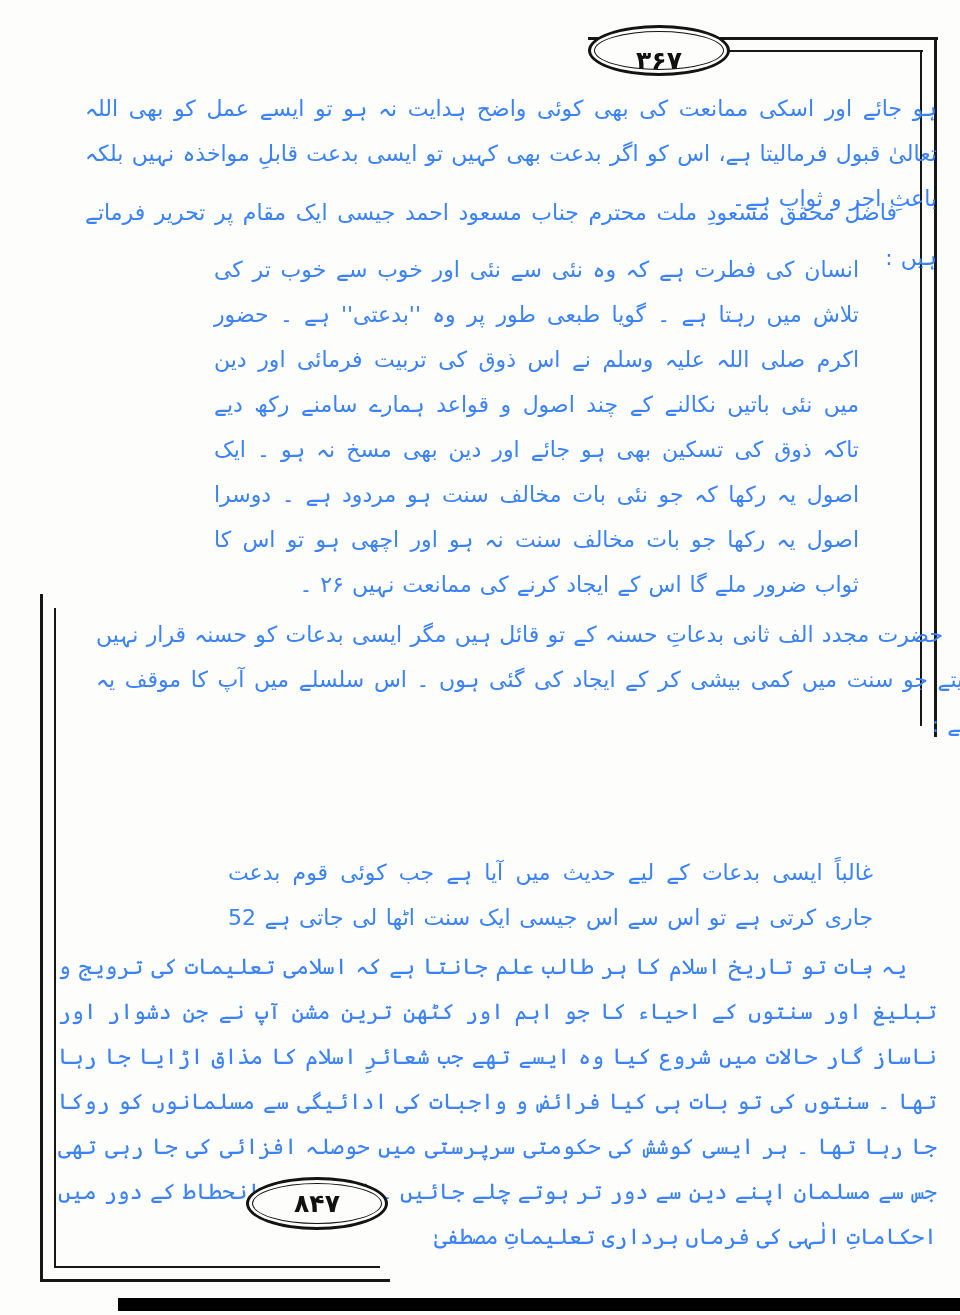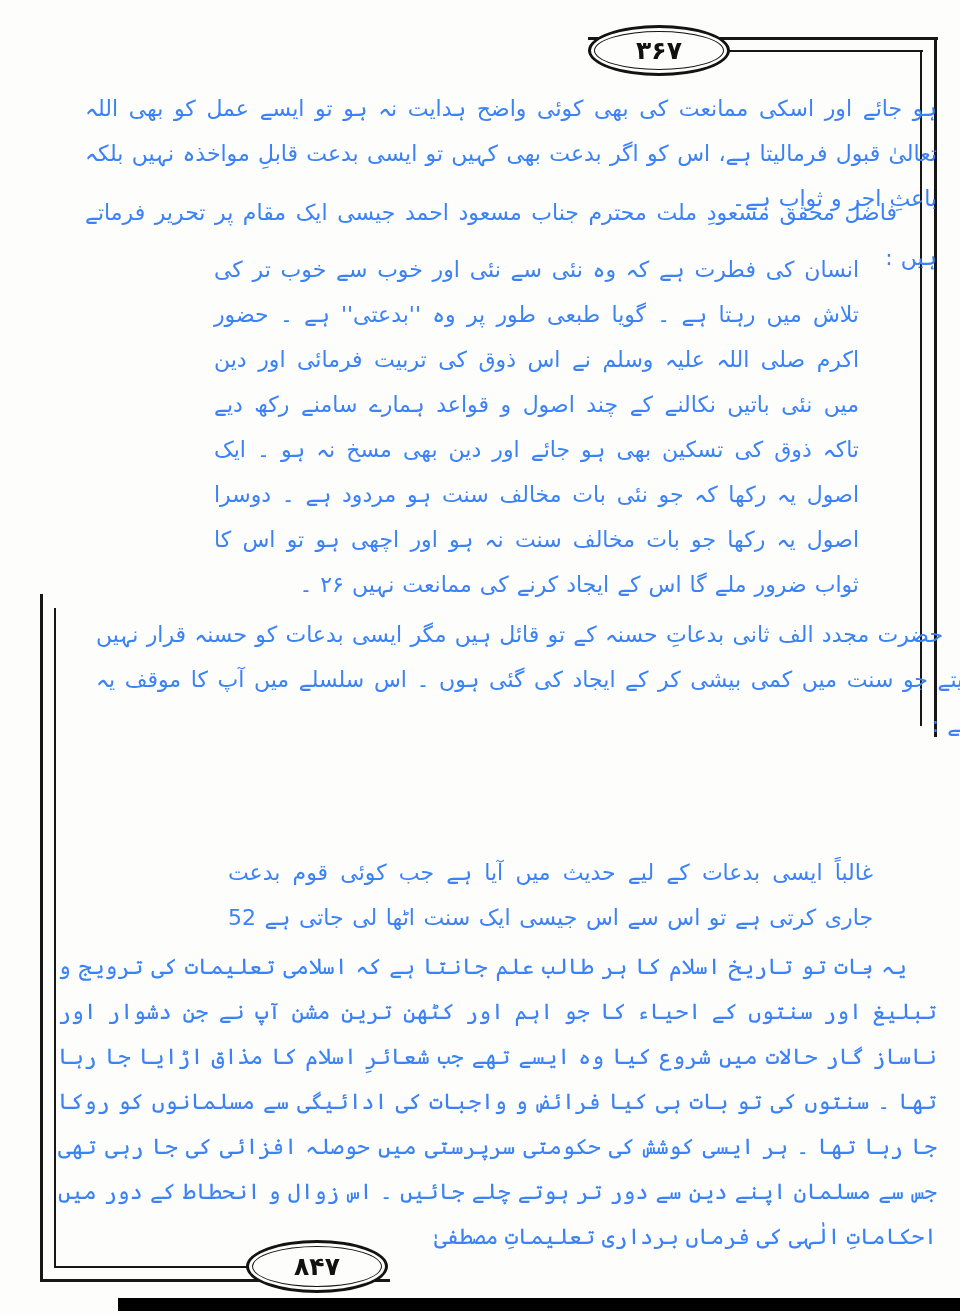--- a/index.html
+++ b/index.html
@@ -24,22 +24,22 @@
 
   
   .cartouche{
     position:absolute;background:#fdfdfb;border:3px solid #131313;
     border-radius:50%;display:flex;align-items:center;justify-content:center;
     z-index:5;
   }
   .cartouche::before{
     content:"";position:absolute;inset:3px;border:1.5px solid #131313;border-radius:50%;
   }
-  .cartouche-top{left:588px;top:25px;width:136px;height:45px;}
-  .cartouche-bottom{left:246px;top:1240px;width:136px;height:47px;}
+  .cartouche-top{left:588px;top:25px;width:136px;height:45px;align-items:flex-end;}
+  .cartouche-bottom{left:246px;top:1177px;width:136px;height:47px;}
   .cartouche span{
     position:relative;z-index:2;font-size:25px;font-weight:bold;color:#111;
     direction:rtl;line-height:1;
   }
 
   
   .para{
     position:absolute;direction:rtl;text-align:justify;
     font-size:22px;line-height:45px;color:#3b82f6;
     word-spacing:1px;

